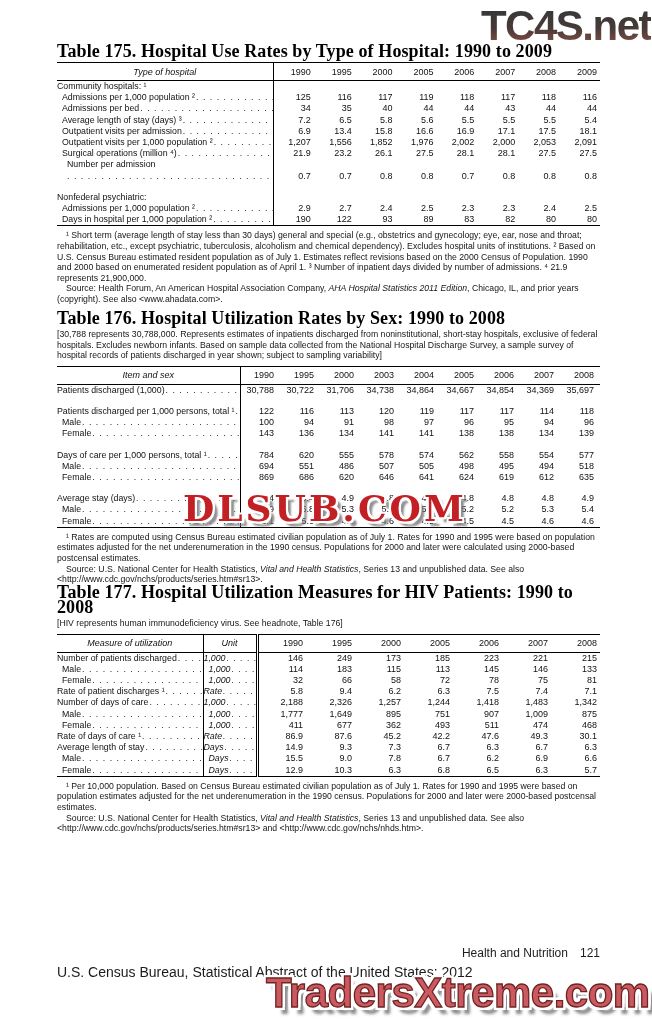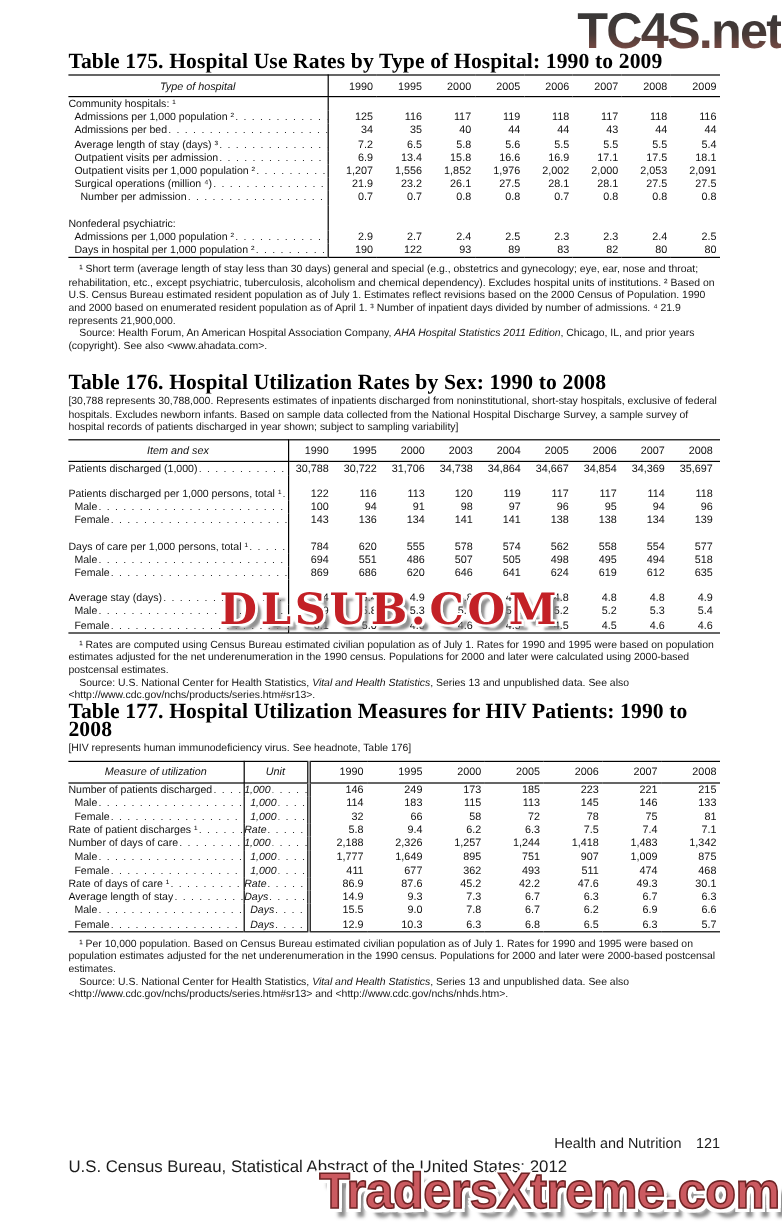--- a/index.html
+++ b/index.html
@@ -20,21 +20,21 @@
   .datatable th.num{text-align:right;padding-right:3px;}
   .datatable td{font-size:9px;height:11.2px;line-height:11.2px;padding:0;
                 vertical-align:bottom;color:#111;}
   .datatable td.num{text-align:right;padding-right:3px;}
   #t176 td.num{padding-right:6px;} #t176 th.num{padding-right:6px;}
   .sep{border-right:1px solid #000;}
   .sep2{border-right:3px double #000;font-style:italic;}
   tr.gap td{padding-top:5px;height:16.2px;}
   .cellflex{display:flex;align-items:baseline;overflow:hidden;}
   .lbl{white-space:nowrap;font-size:8.8px;padding-right:1px;}
-  .ind1 .cellflex{padding-left:5px;} .ind2 .cellflex{padding-left:10px;}
+  .ind1 .cellflex{padding-left:5px;} .ind2 .cellflex{padding-left:10px;flex-direction:column;}
   .dots{flex:1 1 auto;overflow:hidden;white-space:nowrap;font-size:8.8px;color:#222;}
   .dots::before{content:" . . . . . . . . . . . . . . . . . . . . . . . . . . . . . . . . . . . . . . . . . . . . . . . . . .";letter-spacing:1px;}
   #t175 col.c-stub{width:216px;}
   #t176 col.c-stub{width:183px;}
   #t177 col.c-stub{width:146px;} #t177 col.c-unit{width:54px;}
   
   .fnblock{margin-top:4px;}
   .fn{font-size:8.7px;line-height:10.6px;margin:0;text-indent:9px;color:#151515;}
   
   #footer-right{position:absolute;top:946px;right:52px;font-size:12px;color:#1c1c1c;}

